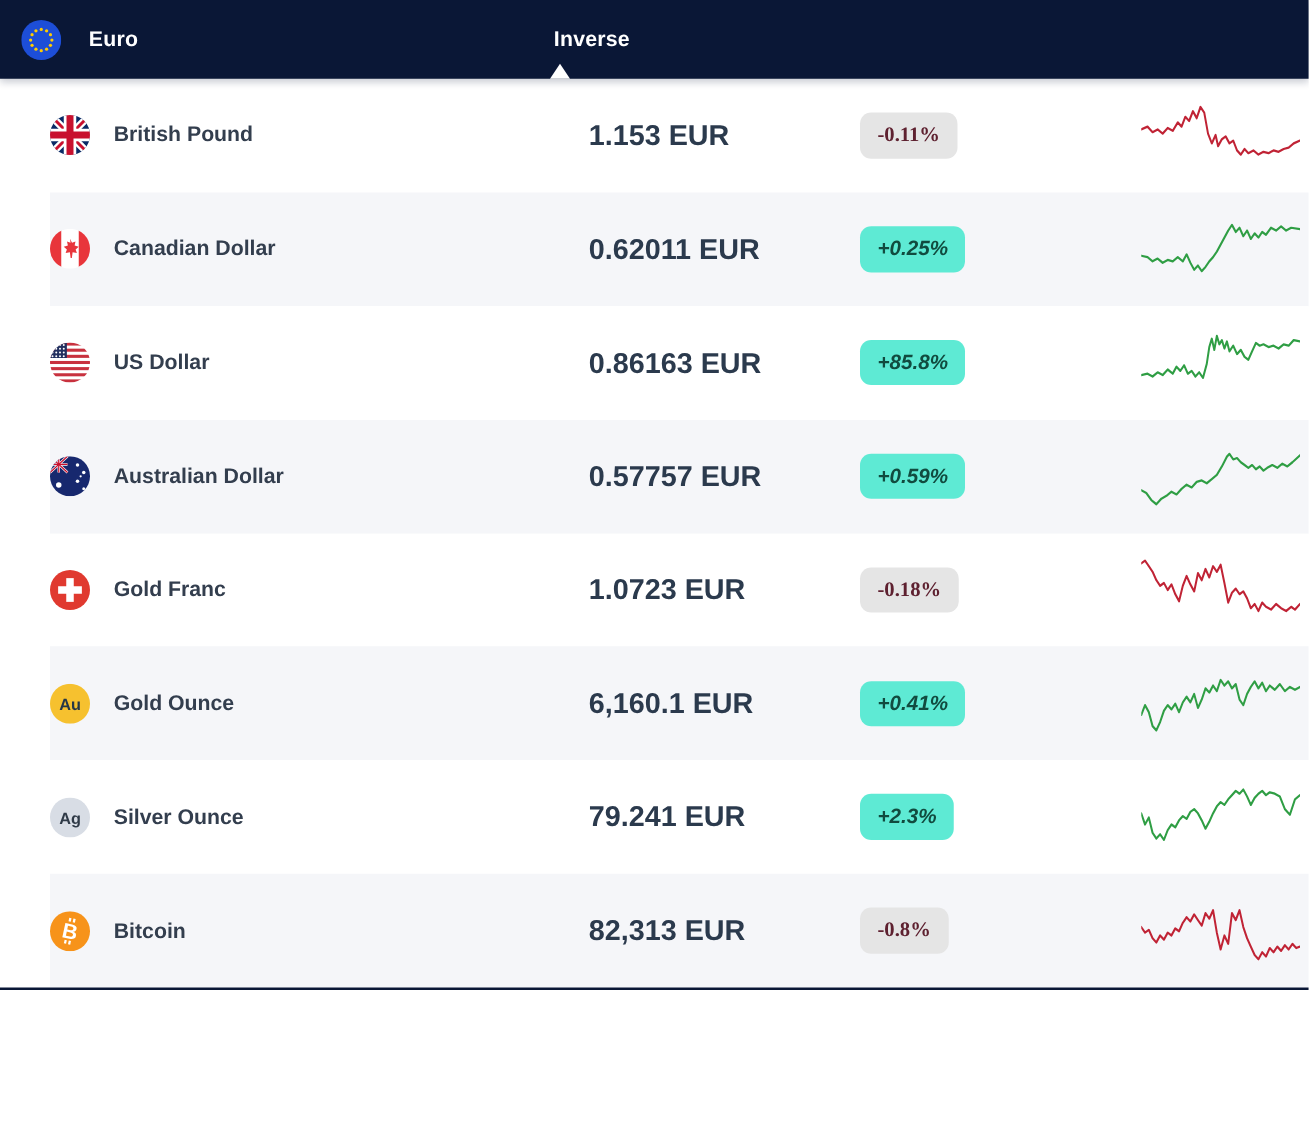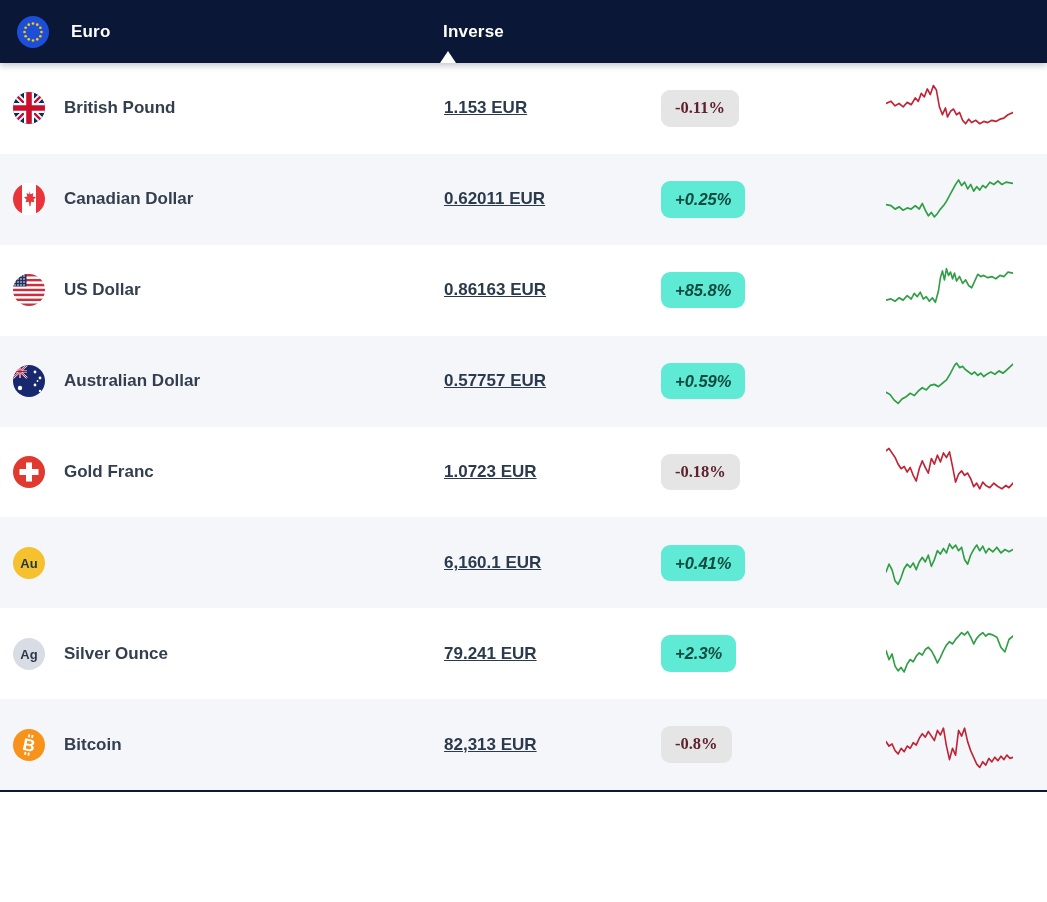--- a/index.html
+++ b/index.html
@@ -24,25 +24,25 @@
     position:absolute;left:440px;bottom:0;width:0;height:0;
     border-left:8px solid transparent;border-right:8px solid transparent;
     border-bottom:12px solid #fff;
   }
   .flag{width:32px;height:32px;border-radius:50%;display:block;flex:0 0 32px;}
   
   .rows{flex:1;display:flex;flex-direction:column;}
   .row{
     flex:1;display:grid;align-items:center;
     grid-template-columns:32px 19px 380px 217px 225px 127px;
-    padding-left:13px;background:#fff;
+    background:#fff;margin-left:40px;
   }
   .row:nth-child(even){background:#f5f6f9;}
   .cell-name{font-size:17px;font-weight:700;color:#333e4e;grid-column:3;}
-  .cell-rate{font-size:17px;font-weight:700;color:#2b3a4d;grid-column:4;text-decoration:underline;}
+  .cell-rate{font-size:23px;font-weight:700;color:#2b3a4d;grid-column:4;}
   .cell-badge{grid-column:5;}
   .badge{
     display:inline-block;padding:10px 14px;border-radius:9px;
     font-size:16.5px;font-weight:700;line-height:1;
   }
   .badge.down{background:#e5e5e5;color:#5e2130;font-family:Liberation Serif, serif;}
   .badge.up{background:#5eead4;color:#114b3f;font-style:italic;}
   .cell-spark{grid-column:6;height:56px;}
   .cell-spark svg{width:127px;height:56px;display:block;}
   .footer-line{flex:0 0 2px;background:#0a1736;}
@@ -230,20 +230,21 @@
       <span class="flag"><svg viewBox="0 0 32 32" width="32" height="32">
             <clipPath id="cpr5">
               <circle cx="16" cy="16" r="16"></circle>
             </clipPath>
             <g clip-path="url(#cpr5)">
               <rect width="32" height="32" fill="#f6c12f"></rect>
       <text x="16" y="21" font-size="13" font-weight="bold" font-family="Liberation Sans,sans-serif" fill="#253747" text-anchor="middle">Au</text>
             </g>
           </svg></span>
         <span></span>
+      <div class="cell-name">Gold Ounce</div>
       <div class="cell-rate">6,160.1 EUR</div>
       <div class="cell-badge"><span class="badge up">+0.41%</span></div>
       <div class="cell-spark">
           <svg viewBox="0 0 126 50" preserveAspectRatio="none">
        <polyline points="0,33 3,26 6,31 9,41 12,44 15,38 18,30 21,26 24,29 27,25 30,31 33,24 36,20 39,24 42,18 45,28 48,22 51,14 54,17 57,12 60,16 63,8 66,12 69,9 72,14 75,11 78,22 81,26 84,18 87,13 90,9 93,14 96,10 99,16 102,12 106,15 110,11 114,16 118,13 122,15 126,13" fill="none" stroke="#2f9e44" stroke-width="1.6" stroke-linejoin="round" stroke-linecap="round"></polyline>
      </svg>
         </div>
     </div>
     <div class="row">
       <span class="flag"><svg viewBox="0 0 32 32" width="32" height="32">

